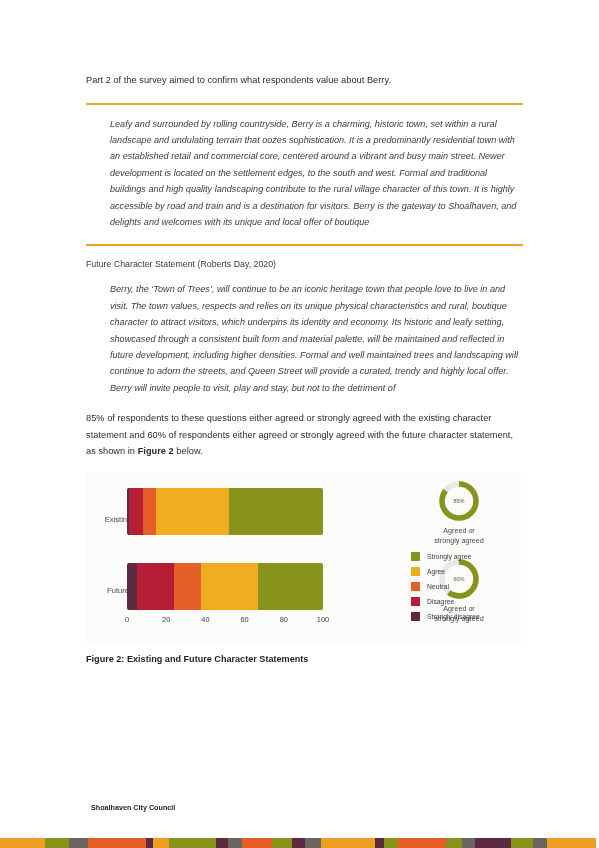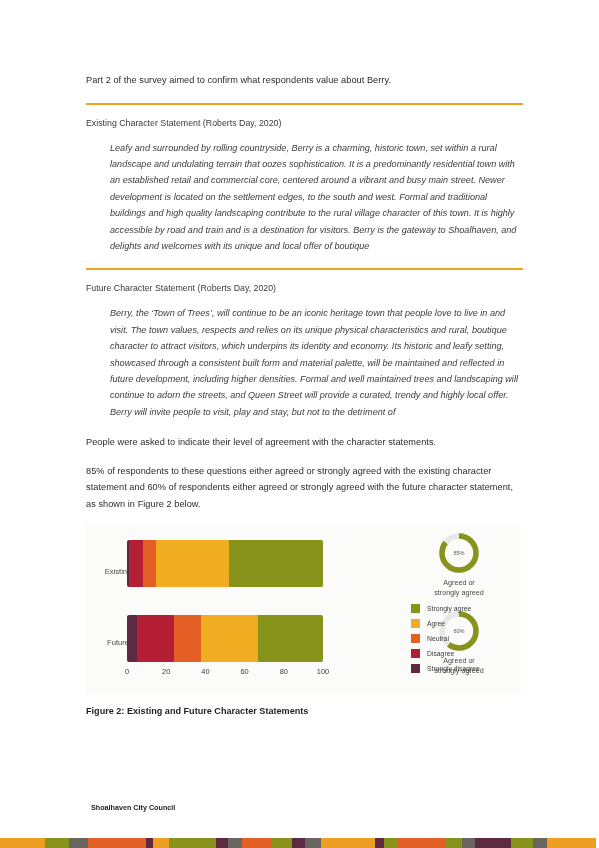--- a/index.html
+++ b/index.html
@@ -22,21 +22,21 @@
     top: 72px;
     width: 437px;
   }
   p.body-text {
     font-size: 9.2px;
     line-height: 16.5px;
     color: #2b2b2b;
     margin-bottom: 12px;
     letter-spacing: 0.005em;
   }
-  p.body-text b { font-weight: normal; }
+  p.body-text b { font-weight: bold; }
 
   
   .callout {
     margin-top: 14px;
     margin-bottom: 14px;
     border-top: 2.2px solid #eda421;
     padding-top: 11px;
   }
   .callout-title {
     font-size: 8.8px;
@@ -205,30 +205,28 @@
 </head>
 <body>
 
 <div class="page">
 
   <div class="content">
 
     <p class="body-text">Part 2 of the survey aimed to confirm what respondents value about Berry.</p>
 
     <div class="callout">
-      <div class="callout-title">Existing Character Statement (Roberts Day, 2020)</div>
       <div class="callout-body">Leafy and surrounded by rolling countryside, Berry is a charming, historic town, set within a rural landscape and undulating terrain that oozes sophistication. It is a predominantly residential town with an established retail and commercial core, centered around a vibrant and busy main street. Newer development is located on the settlement edges, to the south and west. Formal and traditional buildings and high quality landscaping contribute to the rural village character of this town. It is highly accessible by road and train and is a destination for visitors. Berry is the gateway to Shoalhaven, and delights and welcomes with its unique and local offer of boutique</div>
     </div>
 
     <div class="callout">
       <div class="callout-title">Future Character Statement (Roberts Day, 2020)</div>
       <div class="callout-body">Berry, the ‘Town of Trees’, will continue to be an iconic heritage town that people love to live in and visit. The town values, respects and relies on its unique physical characteristics and rural, boutique character to attract visitors, which underpins its identity and economy. Its historic and leafy setting, showcased through a consistent built form and material palette, will be maintained and reflected in future development, including higher densities. Formal and well maintained trees and landscaping will continue to adorn the streets, and Queen Street will provide a curated, trendy and highly local offer. Berry will invite people to visit, play and stay, but not to the detriment of</div>
     </div>
 
-    <p class="body-text">People were asked to indicate their level of agreement with the character statements.</p>
 
     <p class="body-text">
       <span>85% of respondents to these questions either agreed or strongly agreed with the existing character statement and 60% of respondents either agreed or strongly agreed with the future character statement, as shown in </span><b>Figure 2</b><span> below.</span>
     </p>
 
     <div class="figure-wrap">
       <div class="chart">
 
         <div class="chart-left">
           <div class="cat-label existing">Existing</div>

